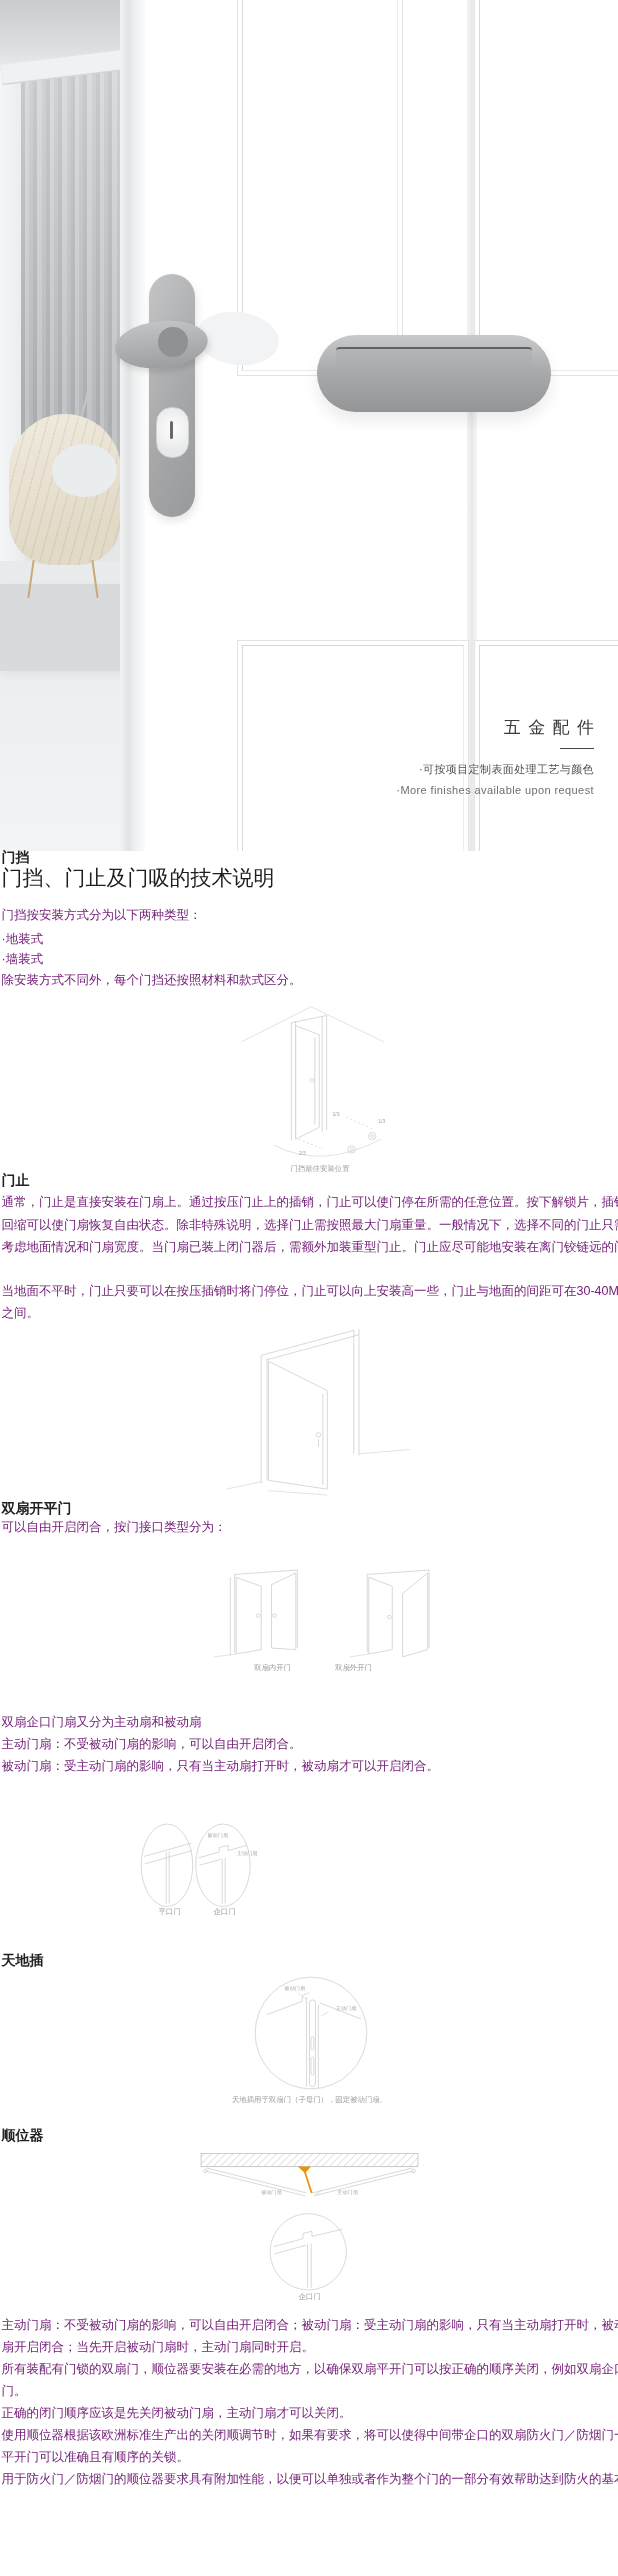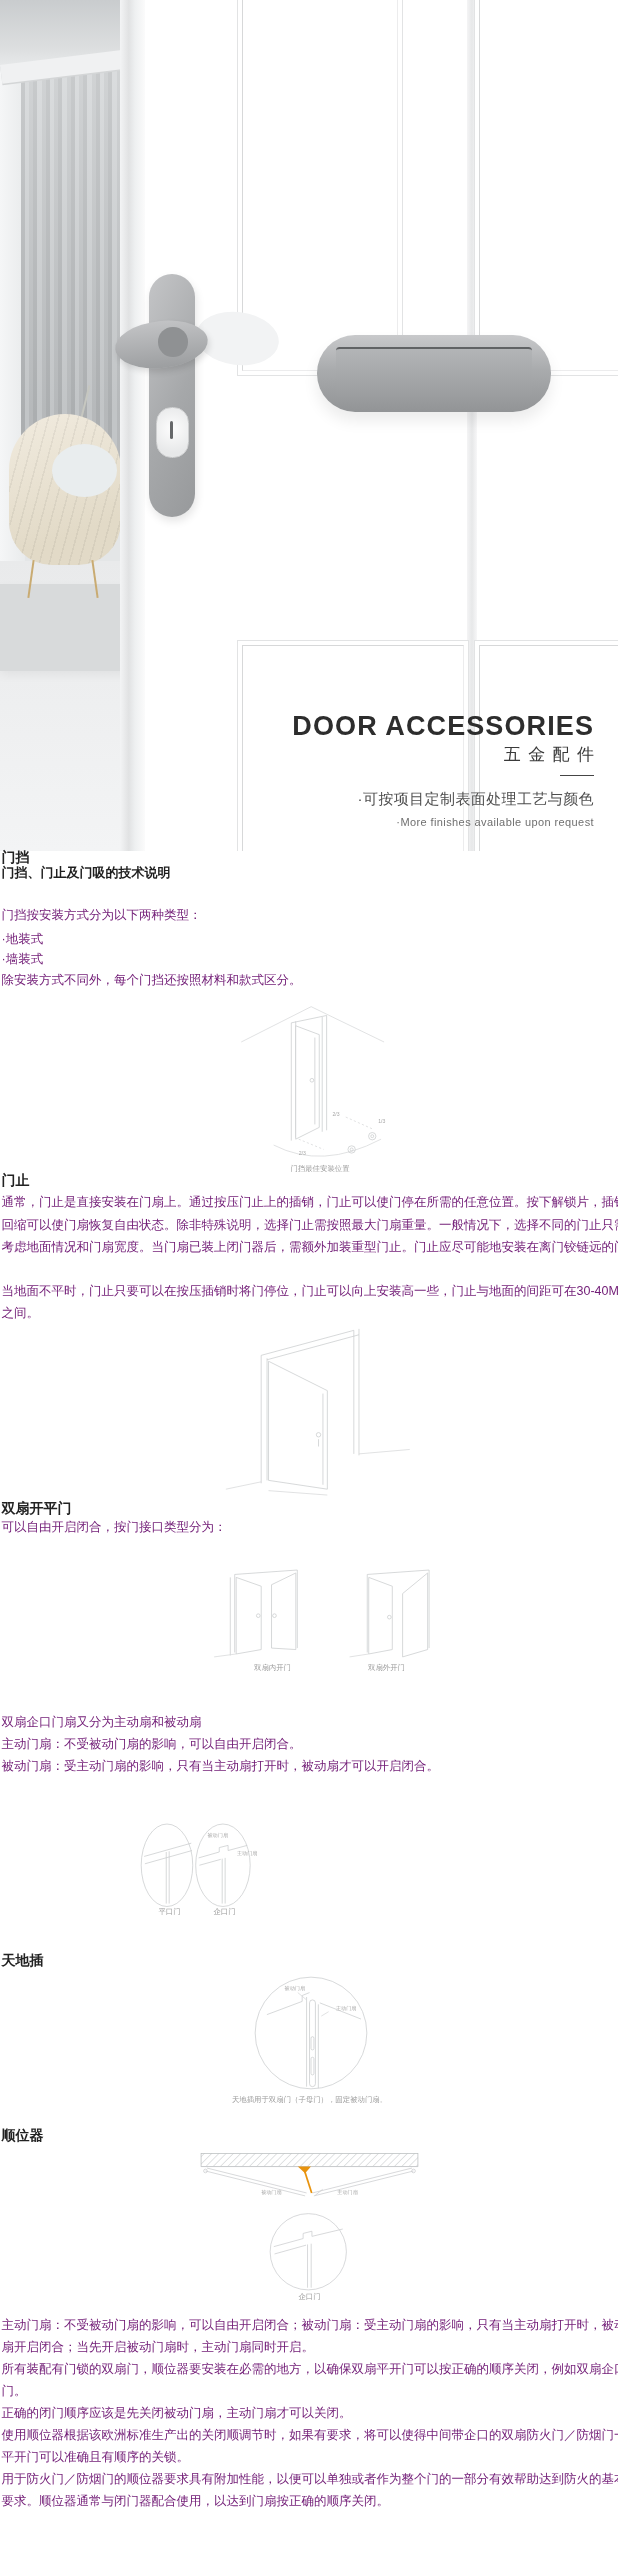--- a/index.html
+++ b/index.html
@@ -48,25 +48,25 @@
   .closer-plate{position:absolute;left:317px;top:335px;width:234px;height:77px;border-radius:38px;
     background:linear-gradient(180deg,#c8c9cb,#a9abad 45%,#929496);box-shadow:0 8.8px 14.7px rgba(0,0,0,.08);}
   .closer-flap{position:absolute;left:19px;right:19px;top:11.8px;bottom:14.7px;border-radius:3.7px;
     background:linear-gradient(180deg,#b3b5b7,#9b9d9f);border-top:2.2px solid #606264;}
 
   
   .hero-text{position:absolute;right:25px;top:713px;text-align:right;z-index:5;}
   .hero-title{font-size:27px;font-weight:700;color:#2d2d2d;letter-spacing:1.1px;line-height:1;}
   .hero-sub{font-size:17px;color:#3a3a3a;letter-spacing:7.4px;margin-right:-7.4px;margin-top:5.9px;line-height:1;}
   .hero-dash{display:inline-block;width:34px;height:1.5px;background:#454545;margin-top:11.8px;}
-  .hero-note1{font-size:15px;color:#4e4e4e;margin-top:10.3px;letter-spacing:0.4px;line-height:1.3;}
+  .hero-note1{font-size:11px;color:#4e4e4e;margin-top:10.3px;letter-spacing:0.4px;line-height:1.3;}
   .hero-note2{font-size:11px;color:#6f6f6f;margin-top:6px;letter-spacing:0.4px;line-height:1.3;}
 
   
-  .h1{position:absolute;left:1.5px;font-size:13px;font-weight:700;color:#1e1e1e;white-space:nowrap;}
+  .h1{position:absolute;left:1.5px;font-size:21px;font-weight:400;color:#1e1e1e;white-space:nowrap;}
   .h2{position:absolute;left:1.5px;font-size:14px;font-weight:700;color:#222;white-space:nowrap;}
   .p{position:absolute;left:1.5px;font-size:12.5px;color:#701a75;white-space:nowrap;}
   .cap{position:absolute;font-size:7.4px;color:#9b9b9b;text-align:center;white-space:nowrap;}
   .diagram{position:absolute;}
   svg{display:block;}
   svg .ln{stroke:#c9cbcd;stroke-width:1;fill:none;}
   svg .lnw{stroke:#d6d8d9;stroke-width:1;fill:none;}
   svg .fw{fill:#ffffff;stroke:#c9cbcd;stroke-width:1;}
   svg .lbl{fill:#a8a8a8;font-size:7px;font-family:"Liberation Sans",sans-serif;}
   svg .orange{stroke:#e8930e;fill:none;stroke-width:2.4;}
@@ -106,21 +106,20 @@
     <div class="handle-plate"></div>
     <div class="lever"></div>
     <div class="lever-hub"></div>
     <div class="keyhole"></div>
     <div class="closer-plate">
       <div class="closer-flap"></div>
     </div>
   </div>
 
   <div class="hero-text">
-    <div class="hero-title">DOOR ACCESSORIES</div>
     <div class="hero-sub">五金配件</div>
     <div><span class="hero-dash"></span></div>
     <div class="hero-note1">·可按项目定制表面处理工艺与颜色</div>
     <div class="hero-note2">·More finishes available upon request</div>
   </div>
 
   <div class="h1" style="top:864px;">门挡、门止及门吸的技术说明</div>
   <div class="h2" style="top:849px;">门挡</div>
   <div class="p" style="top:907px;">门挡按安装方式分为以下两种类型：</div>
   <div class="p" style="top:931px;">·地装式</div>
@@ -196,21 +195,21 @@
       <polyline class="ln" points="238,18 238,124"></polyline>
       <polyline class="ln" points="322,12 322,118"></polyline>
       <polyline class="ln" points="238,18 322,12"></polyline>
       <polygon class="fw" points="240,22 272,34 272,120 240,126"></polygon>
       <polygon class="fw" points="320,16 286,44 286,130 320,120"></polygon>
       <circle class="ln" cx="268" cy="76" r="2.5"></circle>
       <polyline class="lnw" points="214,130 240,126"></polyline>
     </svg>
   </div>
   <div class="cap" style="left:221px;top:1663px;width:103px;">双扇内开门</div>
-  <div class="cap" style="left:302px;top:1663px;width:103px;text-align:right;">双扇外开门</div>
+  <div class="cap" style="left:302px;top:1663px;width:103px;">双扇外开门</div>
 
   <div class="p" style="top:1714px;">双扇企口门扇又分为主动扇和被动扇</div>
   <div class="p" style="top:1736px;">主动门扇：不受被动门扇的影响，可以自由开启闭合。</div>
   <div class="p" style="top:1758px;">被动门扇：受主动门扇的影响，只有当主动扇打开时，被动扇才可以开启闭合。</div>
 
   <div class="diagram" style="left:125px;top:1821px;">
     <svg width="162" height="90" viewBox="0 0 220 122">
       <ellipse class="ln" cx="57" cy="60" rx="35" ry="56"></ellipse>
       <line class="ln" x1="26" y1="48" x2="90" y2="30"></line>
       <line class="ln" x1="27" y1="58" x2="91" y2="40"></line>
@@ -288,16 +287,15 @@
   <div class="cap" style="left:236px;top:2292px;width:147px;">企口门</div>
 
   <div class="p" style="top:2317px;">主动门扇：不受被动门扇的影响，可以自由开启闭合；被动门扇：受主动门扇的影响，只有当主动扇打开时，被动</div>
   <div class="p" style="top:2339px;">扇开启闭合；当先开启被动门扇时，主动门扇同时开启。</div>
   <div class="p" style="top:2361px;">所有装配有门锁的双扇门，顺位器要安装在必需的地方，以确保双扇平开门可以按正确的顺序关闭，例如双扇企口</div>
   <div class="p" style="top:2383px;">门。</div>
   <div class="p" style="top:2405px;">正确的闭门顺序应该是先关闭被动门扇，主动门扇才可以关闭。</div>
   <div class="p" style="top:2427px;">使用顺位器根据该欧洲标准生产出的关闭顺调节时，如果有要求，将可以使得中间带企口的双扇防火门／防烟门一</div>
   <div class="p" style="top:2449px;">平开门可以准确且有顺序的关锁。</div>
   <div class="p" style="top:2471px;">用于防火门／防烟门的顺位器要求具有附加性能，以便可以单独或者作为整个门的一部分有效帮助达到防火的基本</div>
-  <div class="p" style="top:2493px;">要求。顺位器通常与闭门器配合使用，以达到门扇按正确的顺序关闭。</div>
 
 </div>
 
 
 </body></html>

